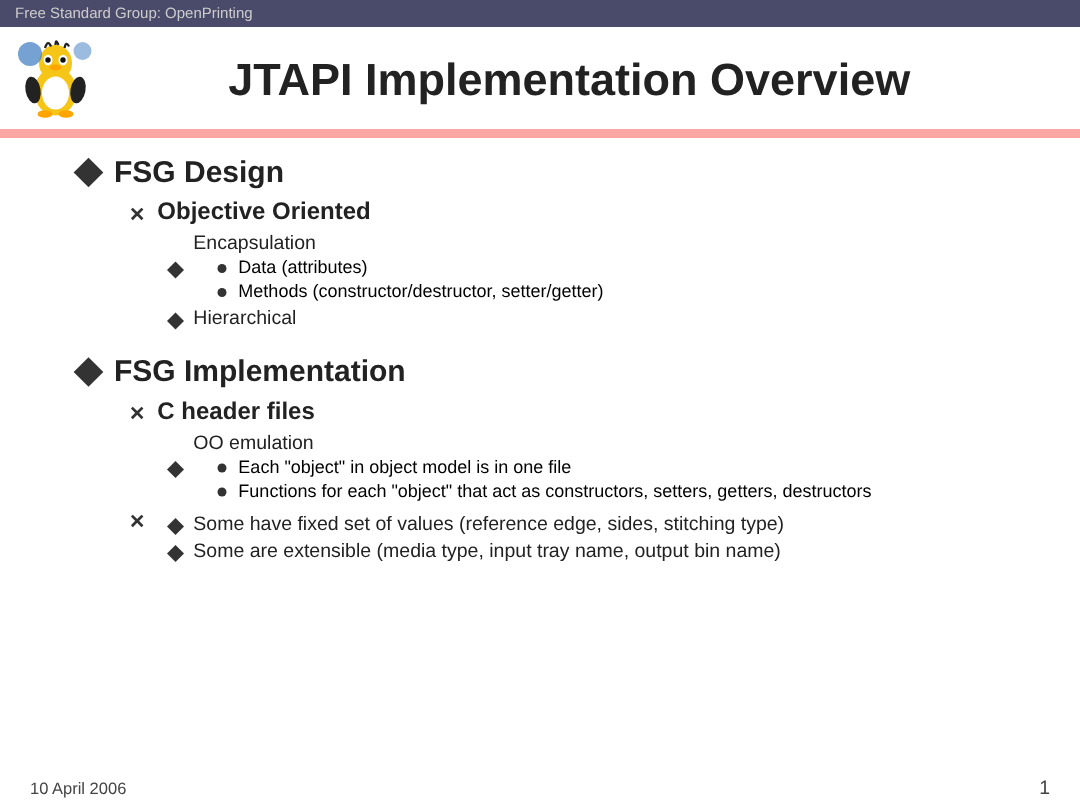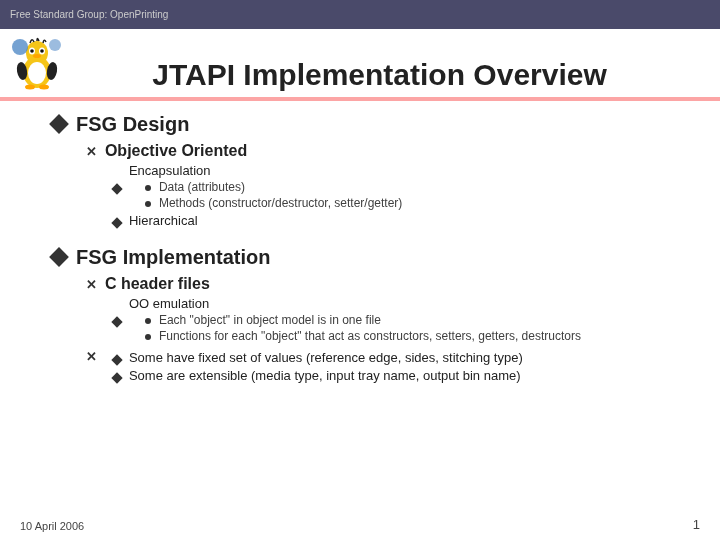--- a/index.html
+++ b/index.html
@@ -11,30 +11,30 @@
       background: #fff;
       overflow: hidden;
       position: relative;
     }
 
     .top-bar {
       background: #4a4a6a;
       color: #ccc;
       font-size: 10px;
       padding: 3px 10px;
-      height: 29px;
+      height: 18px;
       display: flex;
       align-items: center;
     }
 
     .header-area {
       display: flex;
-      align-items: flex-end;
+      align-items: center;
       padding: 8px 36px 5px 10px;
-      border-bottom: 4px solid #fca5a5;
+      border-bottom: 6px solid #fca5a5;
       background: #fff;
     }
 
     .logo {
       width: 55px;
       height: 55px;
       margin-right: 10px;
       flex-shrink: 0;
     }
 
@@ -137,21 +137,21 @@
       height: 6px;
       background: #333;
       border-radius: 50%;
       margin-top: 5px;
       margin-right: 8px;
       flex-shrink: 0;
     }
 
     .level4-text {
       font-size: 12px;
-      color: #404040;
+      color: #000000;
     }
 
     .footer {
       position: absolute;
       bottom: 8px;
       left: 20px;
       font-size: 11px;
       color: #444;
       margin-top: 36px;
     }

